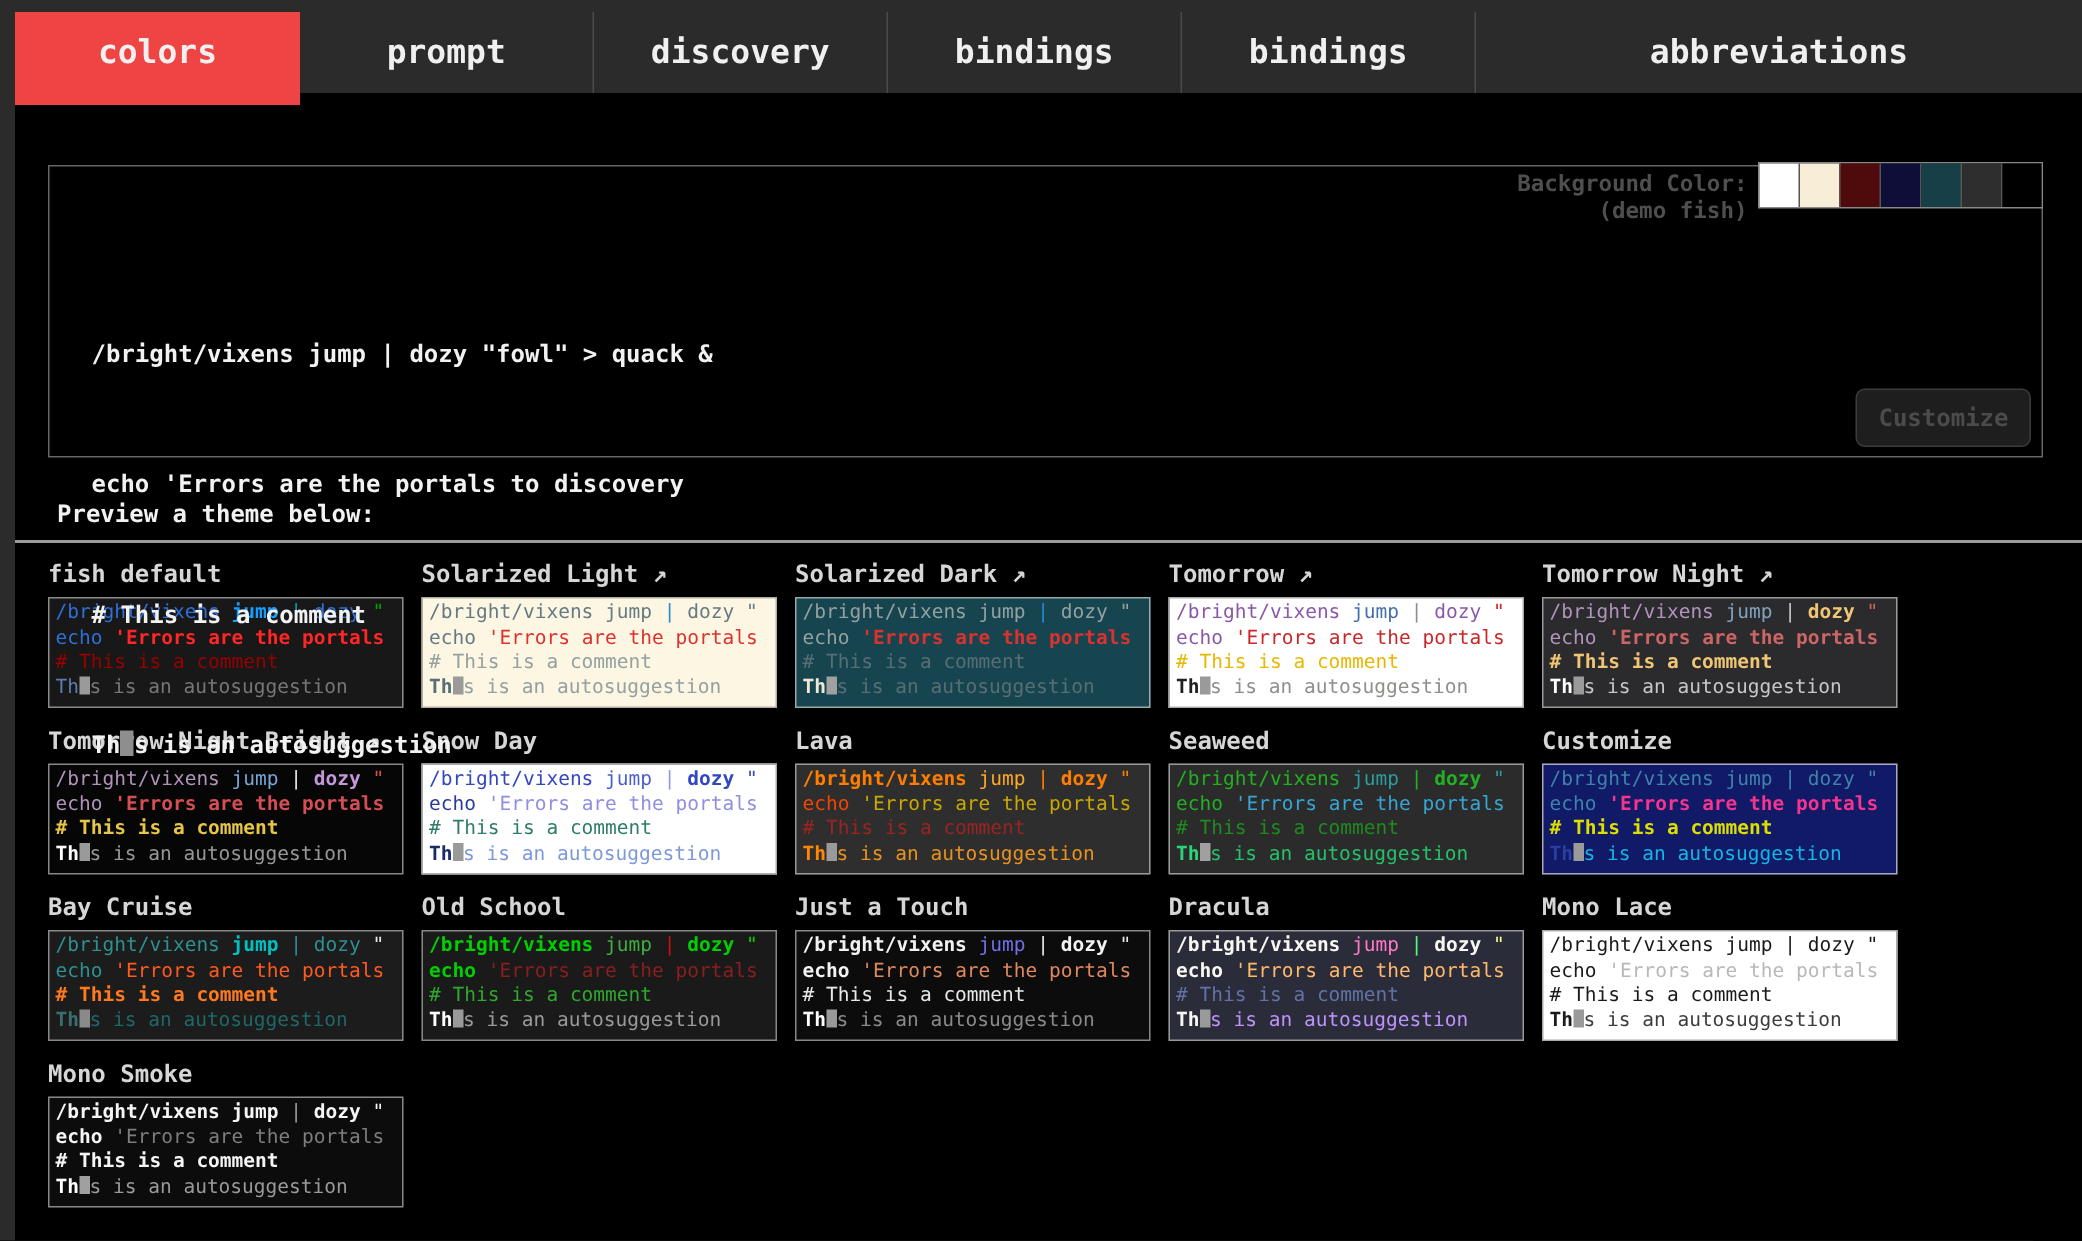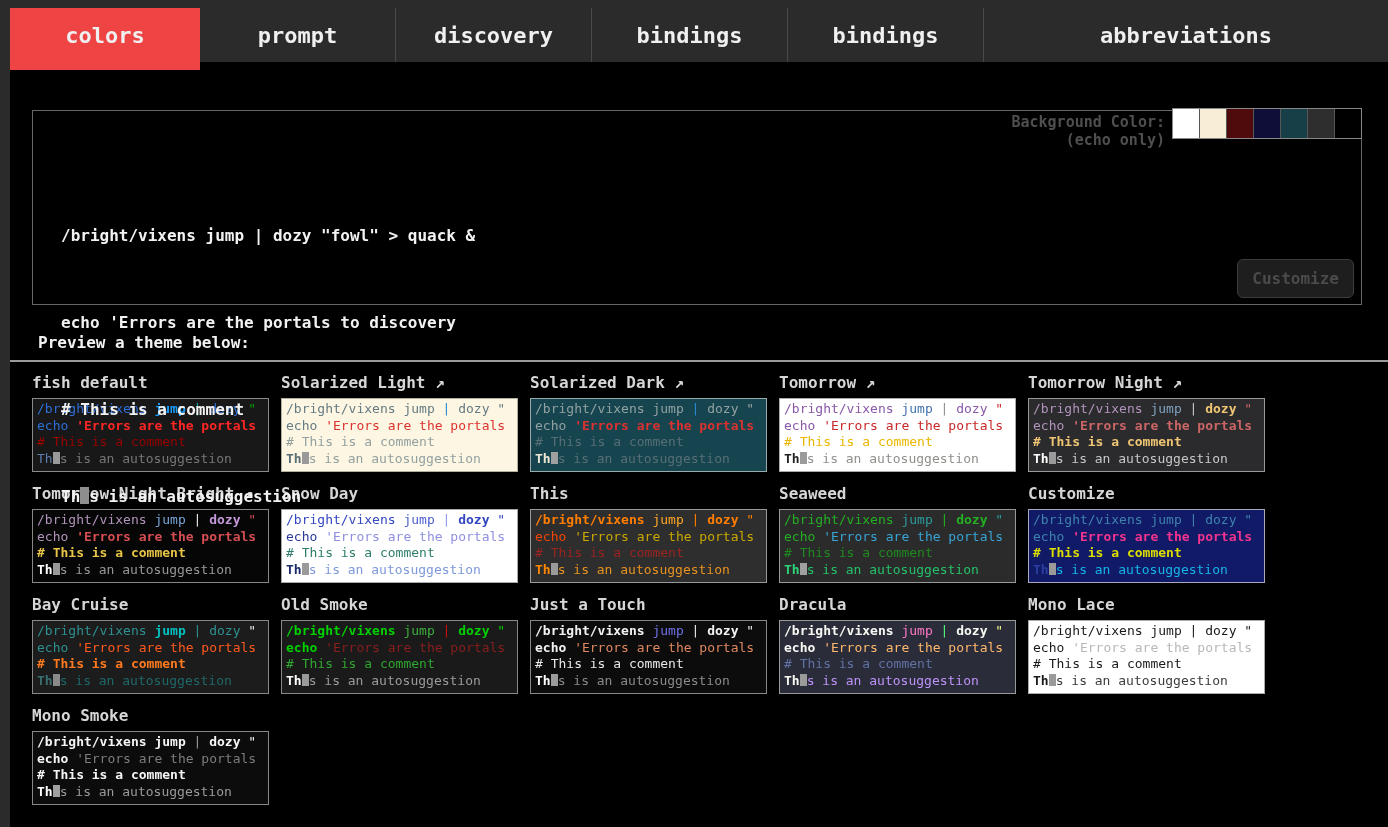--- a/index.html
+++ b/index.html
@@ -63,21 +63,21 @@
     <div class="tab">bindings</div>
     <div class="tab">bindings</div>
     <div class="tab">abbreviations</div>
   </div>
 
 <div class="content">
 
   <div class="previewbox">
     <div class="bg-label">
       <div>Background Color:</div>
-      <div>(echo only)</div>
+      <div>(demo fish)</div>
     </div>
     <div class="swatches" id="swatches">
         <div class="swatch" style="background: rgb(255, 255, 255);"></div>
         <div class="swatch" style="background: rgb(248, 238, 215);"></div>
         <div class="swatch" style="background: rgb(79, 11, 11);"></div>
         <div class="swatch" style="background: rgb(14, 14, 56);"></div>
         <div class="swatch" style="background: rgb(23, 63, 71);"></div>
         <div class="swatch" style="background: rgb(46, 46, 46);"></div>
         <div class="swatch" style="background: rgb(0, 0, 0);"></div>
       </div>
@@ -115,37 +115,37 @@
       </div>
       <div>
         <div class="theme-title">Tomorrow Night Bright<span> ↗</span></div>
         <div class="theme-card" style="background: rgb(6, 6, 6); border-color: rgb(136, 136, 136);"><div class="tline"><span style="color: rgb(178, 148, 187);">/bright/vixens</span> <span style="color: rgb(122, 166, 218);">jump</span> <span style="color: rgb(234, 234, 234);">|</span> <span style="color: rgb(195, 151, 216); font-weight: bold;">dozy</span> <span style="color: rgb(213, 78, 83);">"</span></div><div class="tline"><span style="color: rgb(178, 148, 187);">echo</span> <span style="color: rgb(213, 78, 83); font-weight: bold;">'Errors are the portals</span></div><div class="tline"><span style="color: rgb(231, 197, 71); font-weight: bold;"># This is a comment</span></div><div class="tline"><span style="color: rgb(255, 255, 255); font-weight: bold;">Th</span><span class="card-cursor" style="background: rgb(154, 154, 154);"></span><span style="color: rgb(150, 152, 150);">s is an autosuggestion</span></div></div>
       </div>
       <div>
         <div class="theme-title">Snow Day</div>
         <div class="theme-card" style="background: rgb(255, 255, 255); border-color: rgb(170, 170, 170);"><div class="tline"><span style="color: rgb(51, 71, 192);">/bright/vixens</span> <span style="color: rgb(74, 94, 208);">jump</span> <span style="color: rgb(140, 154, 232);">|</span> <span style="color: rgb(51, 71, 192); font-weight: bold;">dozy</span> <span style="color: rgb(51, 71, 192);">"</span></div><div class="tline"><span style="color: rgb(42, 58, 154);">echo</span> <span style="color: rgb(143, 143, 223);">'Errors are the portals</span></div><div class="tline"><span style="color: rgb(46, 125, 106);"># This is a comment</span></div><div class="tline"><span style="color: rgb(26, 42, 106); font-weight: bold;">Th</span><span class="card-cursor" style="background: rgb(154, 154, 154);"></span><span style="color: rgb(125, 153, 217);">s is an autosuggestion</span></div></div>
       </div>
       <div>
-        <div class="theme-title">This</div>
+        <div class="theme-title">Lava</div>
         <div class="theme-card" style="background: rgb(46, 46, 46); border-color: rgb(153, 153, 153);"><div class="tline"><span style="color: rgb(255, 126, 0); font-weight: bold;">/bright/vixens</span> <span style="color: rgb(255, 167, 38);">jump</span> <span style="color: rgb(255, 126, 0);">|</span> <span style="color: rgb(255, 126, 0); font-weight: bold;">dozy</span> <span style="color: rgb(255, 126, 0);">"</span></div><div class="tline"><span style="color: rgb(243, 68, 0);">echo</span> <span style="color: rgb(201, 169, 0);">'Errors are the portals</span></div><div class="tline"><span style="color: rgb(155, 36, 32);"># This is a comment</span></div><div class="tline"><span style="color: rgb(255, 136, 0); font-weight: bold;">Th</span><span class="card-cursor" style="background: rgb(154, 154, 154);"></span><span style="color: rgb(232, 146, 31);">s is an autosuggestion</span></div></div>
       </div>
       <div>
         <div class="theme-title">Seaweed</div>
         <div class="theme-card" style="background: rgb(43, 43, 43); border-color: rgb(153, 153, 153);"><div class="tline"><span style="color: rgb(35, 176, 35);">/bright/vixens</span> <span style="color: rgb(42, 156, 156);">jump</span> <span style="color: rgb(35, 176, 35);">|</span> <span style="color: rgb(35, 176, 35); font-weight: bold;">dozy</span> <span style="color: rgb(42, 156, 156);">"</span></div><div class="tline"><span style="color: rgb(35, 176, 35);">echo</span> <span style="color: rgb(55, 165, 213);">'Errors are the portals</span></div><div class="tline"><span style="color: rgb(31, 138, 31);"># This is a comment</span></div><div class="tline"><span style="color: rgb(42, 213, 122); font-weight: bold;">Th</span><span class="card-cursor" style="background: rgb(160, 160, 160);"></span><span style="color: rgb(37, 192, 106);">s is an autosuggestion</span></div></div>
       </div>
       <div>
         <div class="theme-title">Customize</div>
         <div class="theme-card" style="background: rgb(16, 26, 102); border-color: rgb(170, 170, 187);"><div class="tline"><span style="color: rgb(63, 131, 173);">/bright/vixens</span> <span style="color: rgb(63, 131, 173);">jump</span> <span style="color: rgb(63, 131, 173);">|</span> <span style="color: rgb(63, 131, 173);">dozy</span> <span style="color: rgb(63, 131, 173);">"</span></div><div class="tline"><span style="color: rgb(63, 131, 173);">echo</span> <span style="color: rgb(245, 52, 143); font-weight: bold;">'Errors are the portals</span></div><div class="tline"><span style="color: rgb(222, 222, 0); font-weight: bold;"># This is a comment</span></div><div class="tline"><span style="color: rgb(42, 63, 160); font-weight: bold;">Th</span><span class="card-cursor" style="background: rgb(154, 154, 154);"></span><span style="color: rgb(21, 181, 229);">s is an autosuggestion</span></div></div>
       </div>
       <div>
         <div class="theme-title">Bay Cruise</div>
         <div class="theme-card" style="background: rgb(28, 28, 28); border-color: rgb(136, 136, 136);"><div class="tline"><span style="color: rgb(46, 144, 144);">/bright/vixens</span> <span style="color: rgb(0, 192, 192); font-weight: bold;">jump</span> <span style="color: rgb(46, 144, 144);">|</span> <span style="color: rgb(46, 144, 144);">dozy</span> <span style="color: rgb(232, 232, 232);">"</span></div><div class="tline"><span style="color: rgb(46, 144, 144);">echo</span> <span style="color: rgb(255, 90, 30);">'Errors are the portals</span></div><div class="tline"><span style="color: rgb(255, 122, 30); font-weight: bold;"># This is a comment</span></div><div class="tline"><span style="color: rgb(58, 111, 111); font-weight: bold;">Th</span><span class="card-cursor" style="background: rgb(138, 138, 138);"></span><span style="color: rgb(31, 104, 104);">s is an autosuggestion</span></div></div>
       </div>
       <div>
-        <div class="theme-title">Old Smoke</div>
+        <div class="theme-title">Old School</div>
         <div class="theme-card" style="background: rgb(26, 26, 26); border-color: rgb(136, 136, 136);"><div class="tline"><span style="color: rgb(0, 208, 0); font-weight: bold;">/bright/vixens</span> <span style="color: rgb(63, 174, 63);">jump</span> <span style="color: rgb(204, 17, 17);">|</span> <span style="color: rgb(0, 208, 0); font-weight: bold;">dozy</span> <span style="color: rgb(0, 208, 0);">"</span></div><div class="tline"><span style="color: rgb(0, 208, 0); font-weight: bold;">echo</span> <span style="color: rgb(139, 30, 30);">'Errors are the portals</span></div><div class="tline"><span style="color: rgb(46, 168, 46);"># This is a comment</span></div><div class="tline"><span style="color: rgb(255, 255, 255); font-weight: bold;">Th</span><span class="card-cursor" style="background: rgb(154, 154, 154);"></span><span style="color: rgb(154, 154, 154);">s is an autosuggestion</span></div></div>
       </div>
       <div>
         <div class="theme-title">Just a Touch</div>
         <div class="theme-card" style="background: rgb(12, 12, 12); border-color: rgb(136, 136, 136);"><div class="tline"><span style="color: rgb(242, 242, 242); font-weight: bold;">/bright/vixens</span> <span style="color: rgb(112, 112, 232);">jump</span> <span style="color: rgb(232, 232, 232);">|</span> <span style="color: rgb(242, 242, 242); font-weight: bold;">dozy</span> <span style="color: rgb(232, 232, 232);">"</span></div><div class="tline"><span style="color: rgb(242, 242, 242); font-weight: bold;">echo</span> <span style="color: rgb(224, 135, 95);">'Errors are the portals</span></div><div class="tline"><span style="color: rgb(232, 232, 232);"># This is a comment</span></div><div class="tline"><span style="color: rgb(255, 255, 255); font-weight: bold;">Th</span><span class="card-cursor" style="background: rgb(154, 154, 154);"></span><span style="color: rgb(138, 138, 138);">s is an autosuggestion</span></div></div>
       </div>
       <div>
         <div class="theme-title">Dracula</div>
         <div class="theme-card" style="background: rgb(42, 44, 58); border-color: rgb(153, 153, 153);"><div class="tline"><span style="color: rgb(248, 248, 242); font-weight: bold;">/bright/vixens</span> <span style="color: rgb(255, 121, 198);">jump</span> <span style="color: rgb(80, 250, 123);">|</span> <span style="color: rgb(248, 248, 242); font-weight: bold;">dozy</span> <span style="color: rgb(241, 250, 140);">"</span></div><div class="tline"><span style="color: rgb(248, 248, 242); font-weight: bold;">echo</span> <span style="color: rgb(255, 184, 108);">'Errors are the portals</span></div><div class="tline"><span style="color: rgb(98, 114, 164);"># This is a comment</span></div><div class="tline"><span style="color: rgb(248, 248, 242); font-weight: bold;">Th</span><span class="card-cursor" style="background: rgb(154, 154, 154);"></span><span style="color: rgb(189, 147, 249);">s is an autosuggestion</span></div></div>
       </div>

